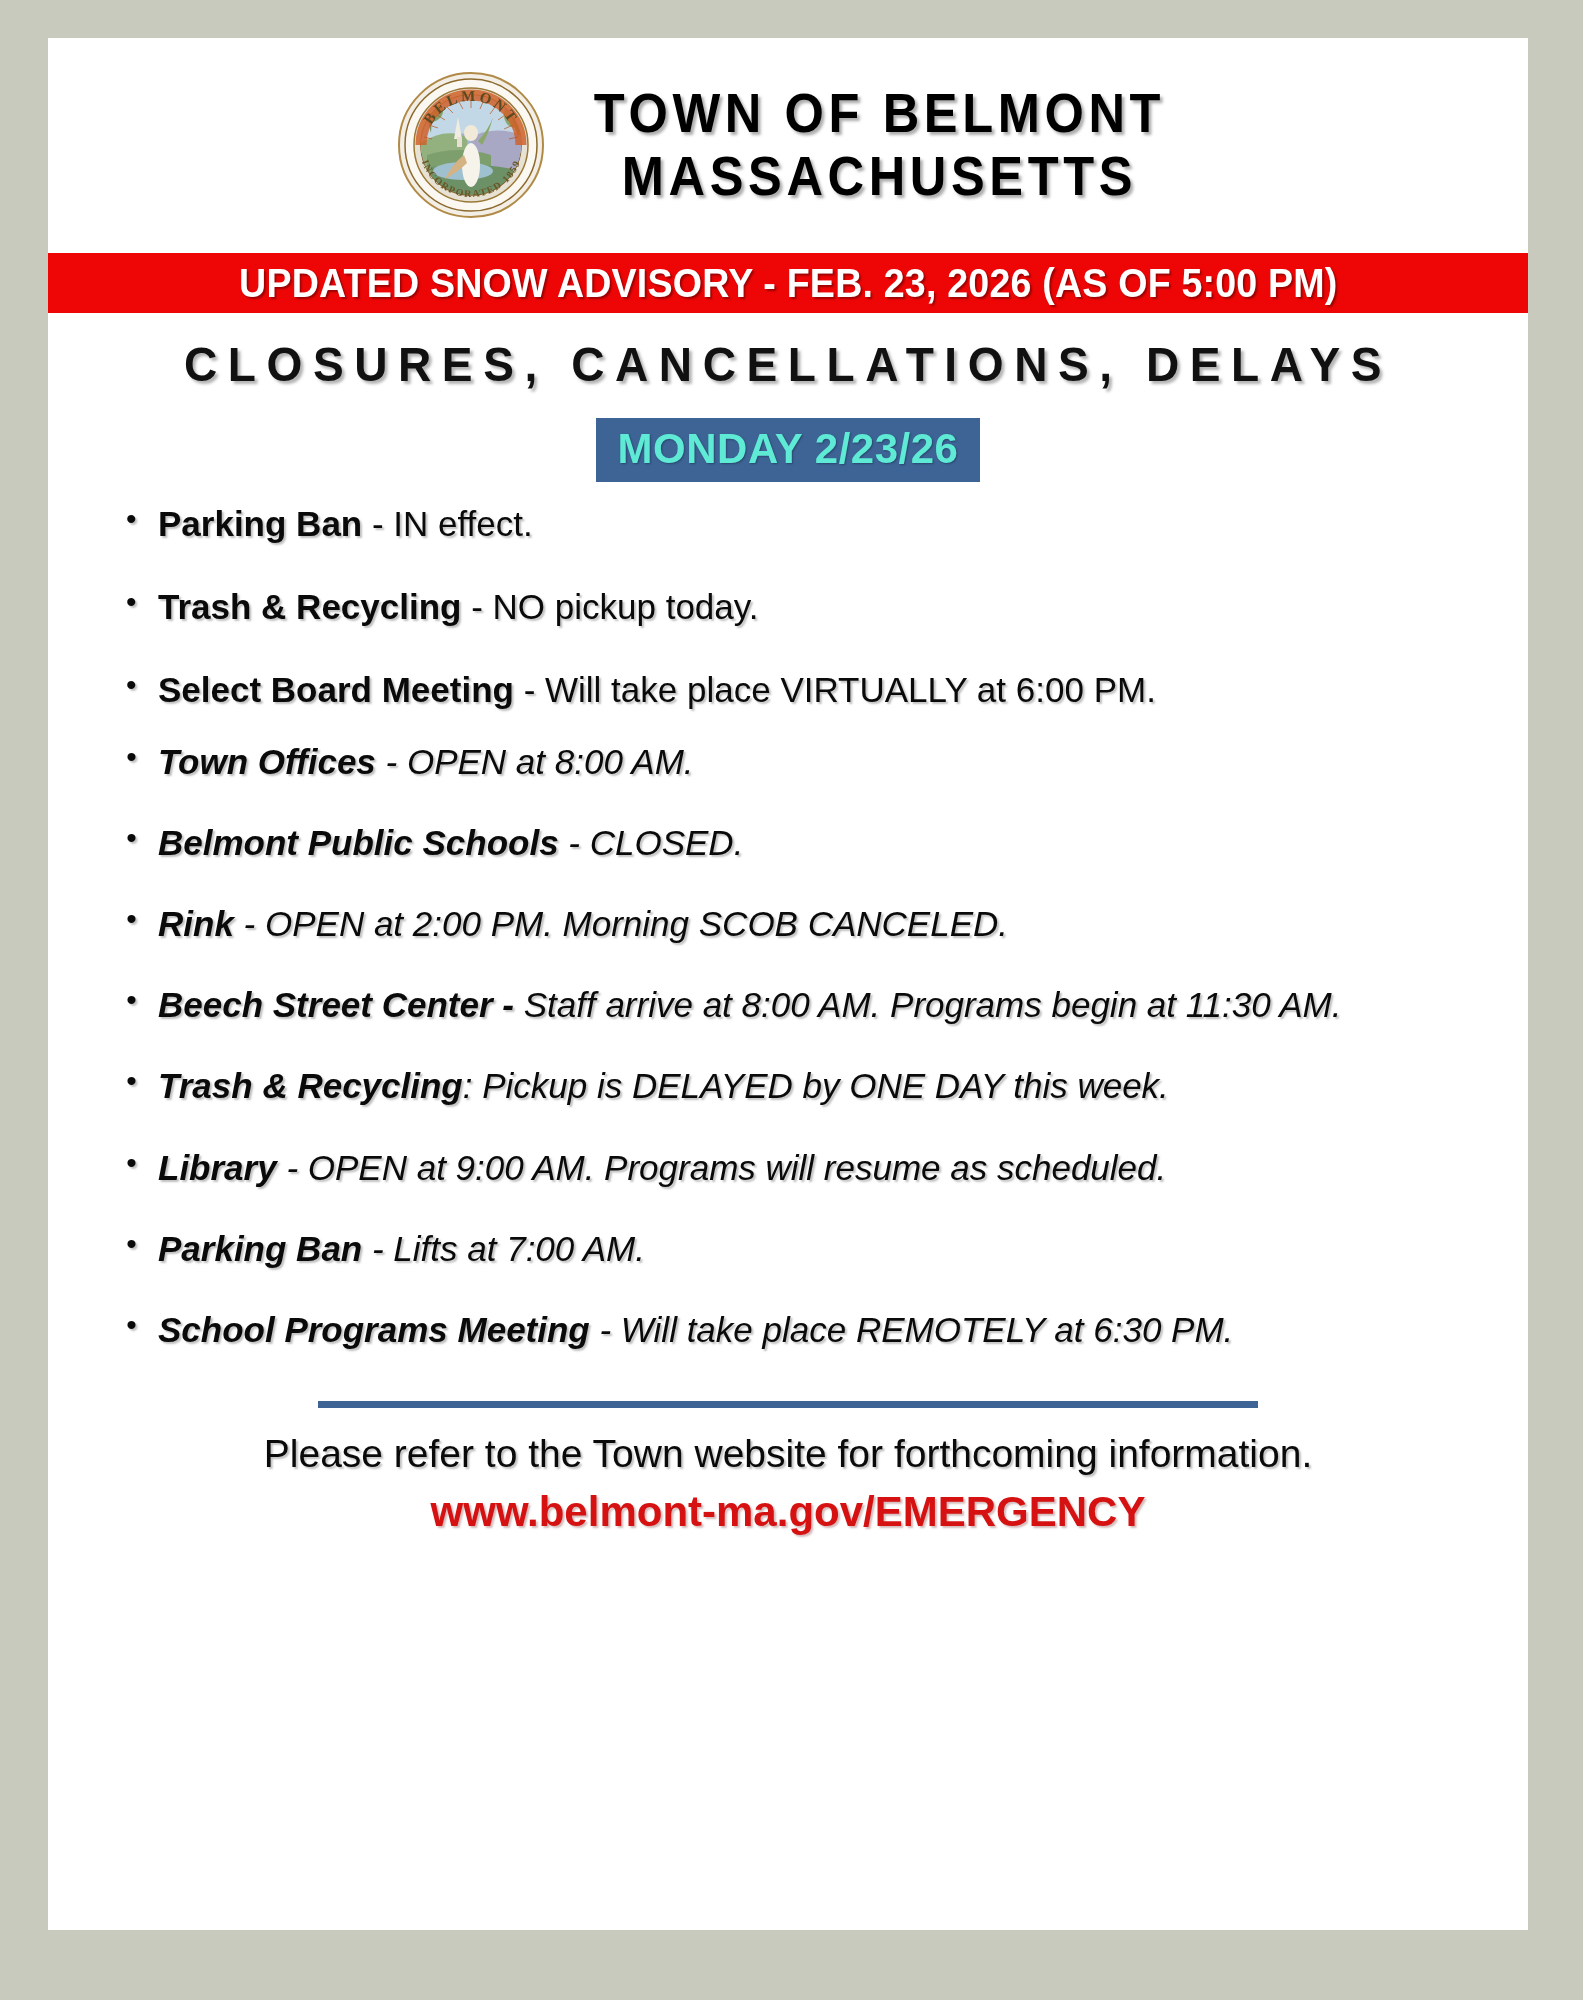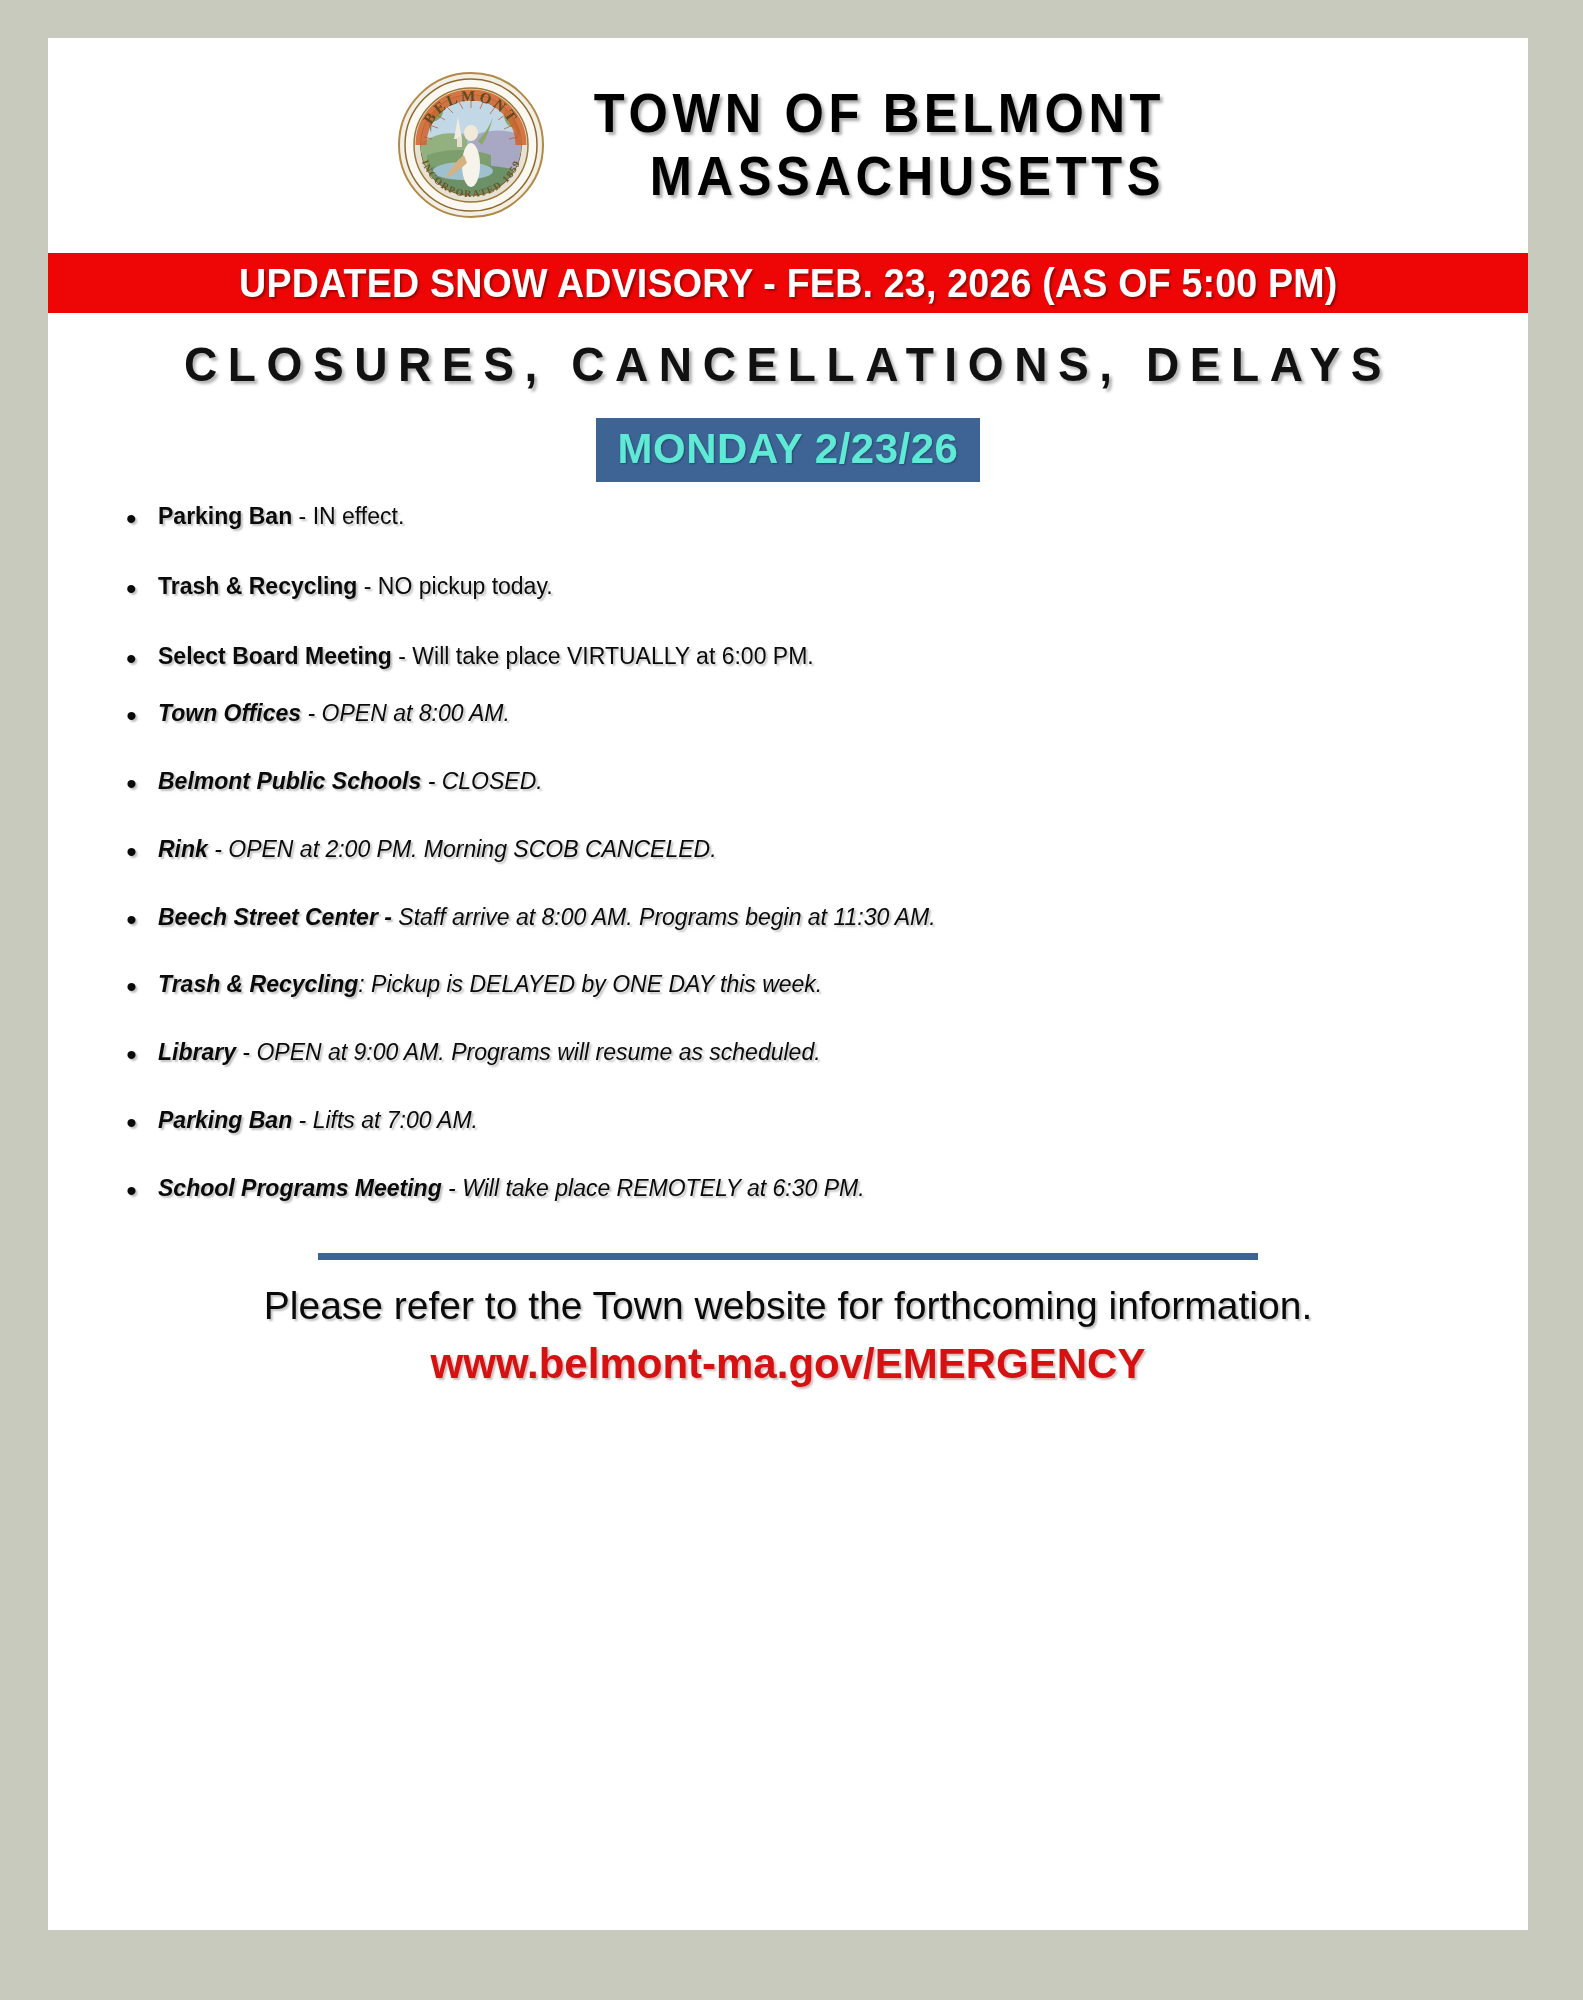--- a/index.html
+++ b/index.html
@@ -36,21 +36,21 @@
 
   .seal {
     width: 148px;
     height: 148px;
     flex: 0 0 148px;
     position: relative;
   }
   .seal svg { display: block; width: 148px; height: 148px; }
 
   .header-titles {
-    text-align: right;
+    text-align: center;
     line-height: 1.06;
   }
   .header-titles .line1,
   .header-titles .line2 {
     font-family: "Liberation Sans", sans-serif;
     font-weight: bold;
     font-size: 55px;
     letter-spacing: 5px;
     color: #000;
     text-shadow: 3px 3px 3px rgba(130,130,130,0.65);
@@ -117,21 +117,21 @@
     list-style: none;
     padding: 0;
     margin: 0;
   }
   .bullets.monday { margin-top: 22px; }
   .bullets.tuesday { margin-top: 32px; }
 
   .bullets li {
     position: relative;
     padding-left: 110px;
-    font-size: 23px;
+    font-size: 35px;
     color: #0a0a0a;
     line-height: 1.12;
     text-shadow: 2px 2px 2px rgba(140,140,140,0.55);
     white-space: nowrap;
   }
   .bullets.monday li { margin-bottom: 44px; }
   .bullets.tuesday li { margin-bottom: 42px; font-style: italic; }
   .bullets li:last-child { margin-bottom: 0; }
 
   .bullets li::before {

